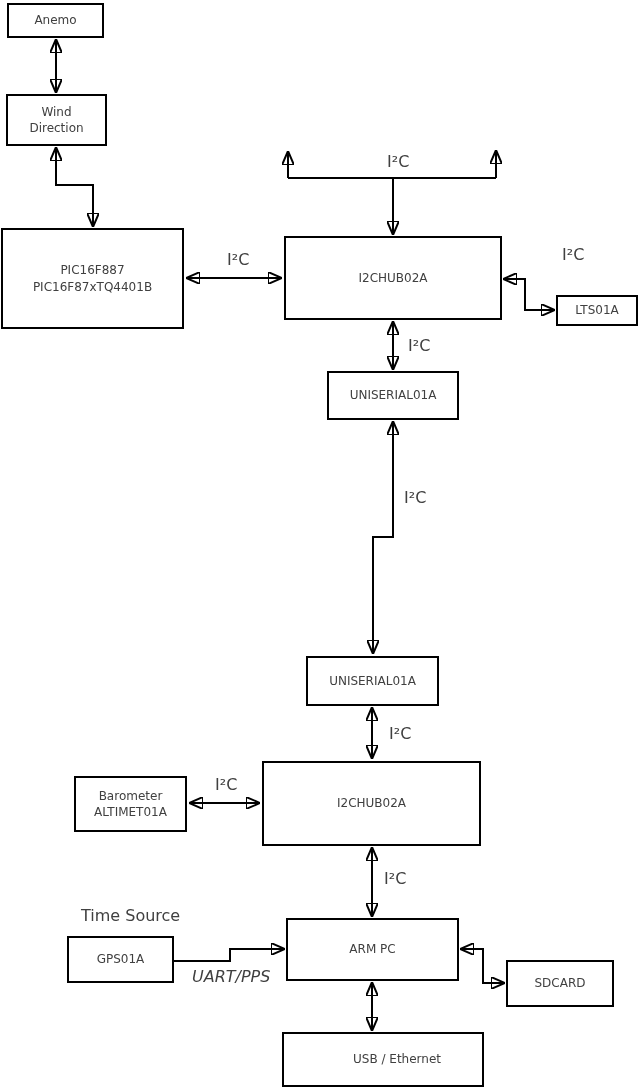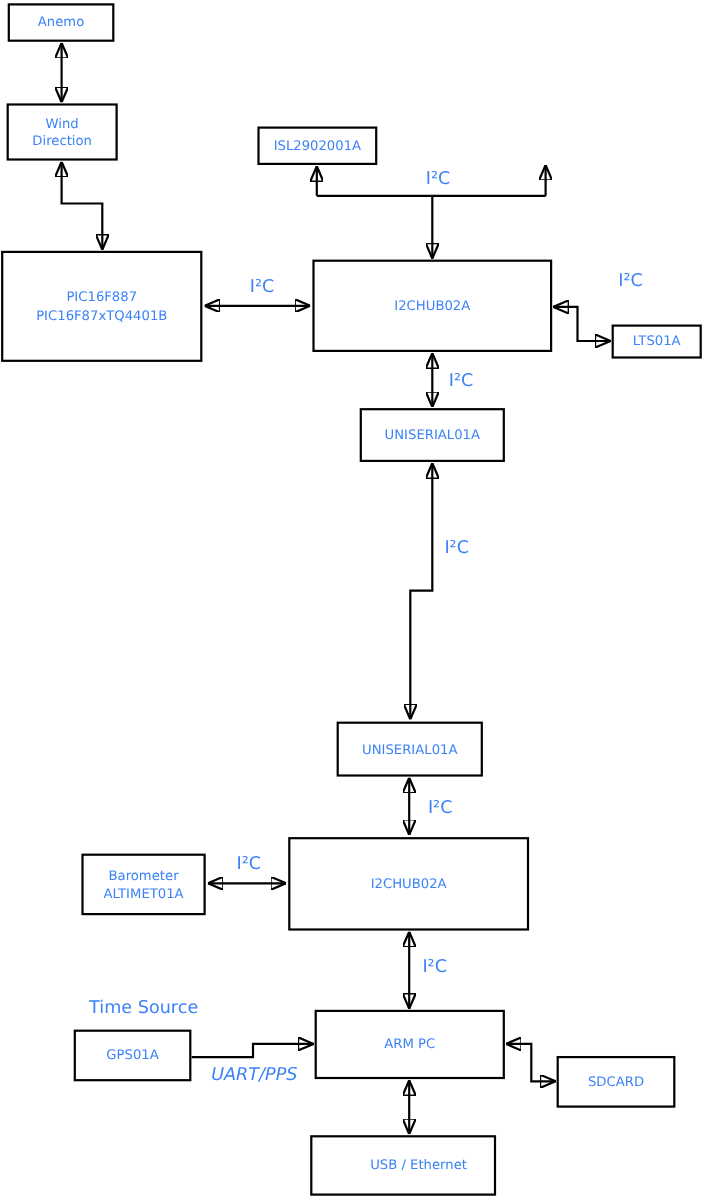--- a/index.html
+++ b/index.html
@@ -6,21 +6,21 @@
     margin: 0;
     padding: 0;
     background: #ffffff;
   }
   #canvas {
     position: relative;
     width: 640px;
     height: 1089px;
     background: #ffffff;
     font-family: "DejaVu Sans", "Liberation Sans", sans-serif;
-    color: #3b82f6;
+    color: #404040;
     overflow: hidden;
   }
   #edges-svg {
     position: absolute;
     left: 0;
     top: 0;
     width: 640px;
     height: 1089px;
   }
   #edges-svg path {
@@ -91,23 +91,20 @@
   <div class="node" style="left:6px; top:94px; width:101px; height:52px;">
     <span>Wind</span>
     <span>Direction</span>
   </div>
 
   <div class="node" style="left:1px; top:228px; width:183px; height:101px;">
     <span>PIC16F887</span>
     <span>PIC16F87xTQ4401B</span>
   </div>
 
-  <div class="node" style="left:234px; top:115px; width:109px; height:35px;">
-    <span>ISL2902001A</span>
-  </div>
 
 
   <div class="node" style="left:284px; top:236px; width:218px; height:84px;">
     <span>I2CHUB02A</span>
   </div>
 
   <div class="node" style="left:556px; top:295px; width:82px; height:31px;">
     <span>LTS01A</span>
   </div>
 
@@ -133,21 +130,21 @@
   </div>
 
   <div class="node" style="left:286px; top:918px; width:173px; height:63px;">
     <span>ARM PC</span>
   </div>
 
   <div class="node" style="left:506px; top:960px; width:108px; height:47px;">
     <span>SDCARD</span>
   </div>
 
-  <div class="node" style="left:282px; top:1032px; width:169px; height:55px;padding-left:28px;">
+  <div class="node" style="left:282px; top:1032px; width:202px; height:55px;padding-left:28px;">
     <span>USB / Ethernet</span>
   </div>
 
   <span class="edge-label" style="left:387px; top:153px;">I²C</span>
   <span class="edge-label" style="left:227px; top:251px;">I²C</span>
   <span class="edge-label" style="left:562px; top:246px;">I²C</span>
   <span class="edge-label" style="left:408px; top:337px;">I²C</span>
   <span class="edge-label" style="left:404px; top:489px;">I²C</span>
   <span class="edge-label" style="left:389px; top:725px;">I²C</span>
   <span class="edge-label" style="left:215px; top:776px;">I²C</span>

